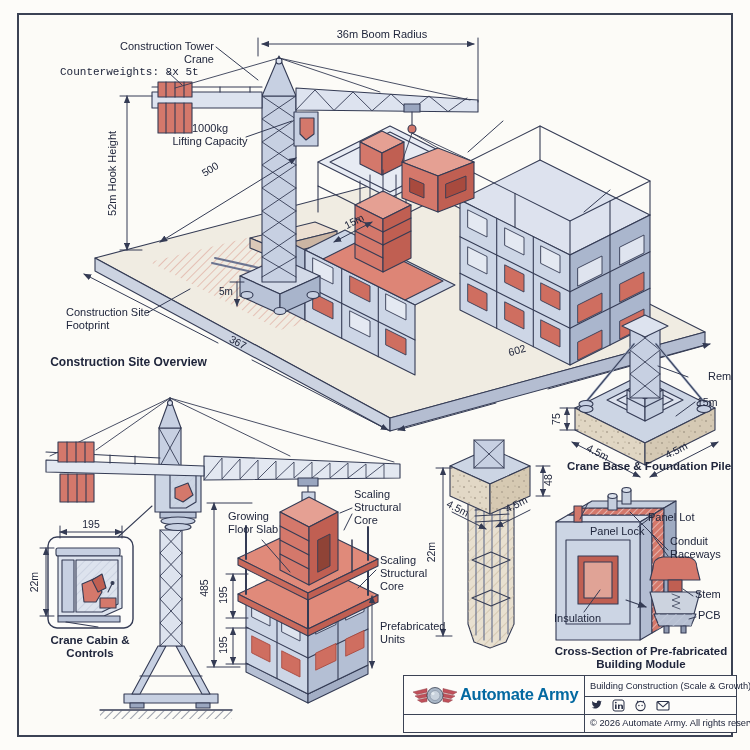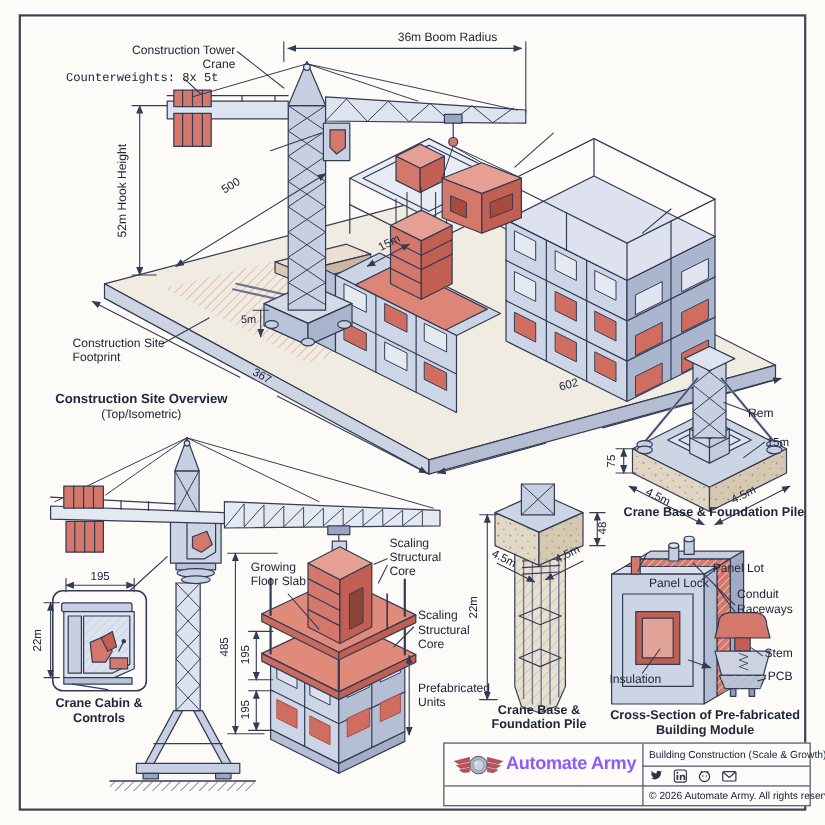--- a/index.html
+++ b/index.html
@@ -15,21 +15,21 @@
   .sub{font-size:11px;text-align:center;}
   .ctr{text-align:center;}
   .rgt{text-align:right;}
   
   #footer{position:absolute;left:403px;top:675px;width:332px;height:56px;
           border:1.5px solid #3b4254;background:#fdfcfa;}
   #footer .vdiv{position:absolute;left:180px;top:0;width:0;height:100%;border-left:1.2px solid #3b4254;}
   #footer .hdivL{position:absolute;left:0;top:38px;width:180px;border-top:1px solid #3b4254;}
   #footer .hdiv1{position:absolute;left:180px;top:20px;right:0;border-top:1px solid #3b4254;}
   #footer .hdiv2{position:absolute;left:180px;top:38px;right:0;border-top:1px solid #3b4254;}
-  .brand{position:absolute;left:56px;top:9px;font-size:16.5px;font-weight:bold;color:#8b5cf6;letter-spacing:-.3px;}
+  .brand{position:absolute;left:56px;top:9px;font-size:16.5px;font-weight:bold;color:#0369a1;letter-spacing:-.3px;}
   .fnote{position:absolute;left:186px;font-size:9.3px;color:#20263c;white-space:nowrap;}
   .icons{position:absolute;left:186px;top:23px;display:flex;gap:9px;align-items:center;}
   .icons svg{display:block;}
 </style>
 </head>
 <body>
 
 <div id="board">
 <div id="frame"></div>
 
@@ -522,33 +522,34 @@
       <polyline points="693,596 683,589"></polyline>
       <polyline points="696,617 689,619"></polyline>
     </g>
   </g>
 
 </g>
 </svg>
 
 <div class="lbl rgt" style="left:88px;top:40px;width:126px;">Construction Tower Crane</div>
 <div class="lbl" style="left:60px;top:66px;font-family:Liberation Mono, monospace;">Counterweights: 8x 5t</div>
-<div class="lbl ctr" style="left:312px;top:28px;width:140px;text-align:right;">36m Boom Radius</div>
+<div class="lbl ctr" style="left:312px;top:28px;width:140px;">36m Boom Radius</div>
+<div class="lbl ctr" style="left:150px;top:122px;width:120px;">1000kg
+Lifting Capacity</div>
 <div class="lbl ctr" style="left:62px;top:167px;width:100px;transform:rotate(-90deg);">52m Hook Height</div>
 <div class="lbl dim" style="left:195px;top:163px;width:30px;transform:rotate(-32deg);">500</div>
 <div class="lbl dim" style="left:338px;top:215px;width:32px;transform:rotate(-27deg);">15m</div>
 <div class="lbl dim" style="left:214px;top:286px;width:24px;font-size:10px;">5m</div>
 <div class="lbl dim" style="left:222px;top:336px;width:32px;transform:rotate(28deg);">367</div>
 <div class="lbl dim" style="left:500px;top:344px;width:34px;transform:rotate(-15deg);">602</div>
 <div class="lbl" style="left:66px;top:306px;width:110px;">Construction Site
 Footprint</div>
 <div class="lbl ttl" style="left:36px;top:356px;width:185px;">Construction Site Overview</div>
-<div class="lbl sub" style="left:36px;top:371px;width:185px;">(Top/Isometric)</div>
-
-<div class="lbl" style="left:664px;top:370px;padding-left:16px;">Rem</div>
+
+<div class="lbl" style="left:692px;top:370px;padding-left:16px;">Rem</div>
 <div class="lbl dim" style="left:697px;top:396px;">15m</div>
 <div class="lbl dim" style="left:536px;top:413px;width:40px;transform:rotate(-90deg);">75</div>
 <div class="lbl dim" style="left:580px;top:446px;width:36px;transform:rotate(27deg);">4.5m</div>
 <div class="lbl dim" style="left:658px;top:444px;width:36px;transform:rotate(-27deg);">4.5m</div>
 <div class="lbl cap" style="left:563px;top:460px;width:172px;">Crane Base &amp; Foundation Pile</div>
 
 <div class="lbl dim" style="left:74px;top:518px;width:34px;">195</div>
 <div class="lbl dim" style="left:14px;top:576px;width:40px;transform:rotate(-90deg);">22m</div>
 <div class="lbl cap" style="left:40px;top:634px;width:100px;">Crane Cabin &amp;
 Controls</div>
@@ -564,22 +565,20 @@
 <div class="lbl" style="left:380px;top:620px;width:80px;">Prefabricated
 Units</div>
 <div class="lbl dim" style="left:184px;top:582px;width:40px;transform:rotate(-90deg);">485</div>
 <div class="lbl dim" style="left:203px;top:589px;width:40px;transform:rotate(-90deg);">195</div>
 <div class="lbl dim" style="left:203px;top:639px;width:40px;transform:rotate(-90deg);">195</div>
 
 <div class="lbl dim" style="left:411px;top:546px;width:40px;transform:rotate(-90deg);">22m</div>
 <div class="lbl dim" style="left:440px;top:502px;width:36px;transform:rotate(27deg);">4.5m</div>
 <div class="lbl dim" style="left:498px;top:498px;width:36px;transform:rotate(-27deg);">4.5m</div>
 <div class="lbl dim" style="left:534px;top:474px;width:28px;transform:rotate(-90deg);">48</div>
-<div class="lbl cap" style="left:440px;top:640px;width:100px;">Crane Base &amp;
-Foundation Pile</div>
 
 <div class="lbl" style="left:590px;top:493px;margin-top:32px;">Panel Lock</div>
 <div class="lbl" style="left:648px;top:511px;">Panel Lot</div>
 <div class="lbl" style="left:670px;top:535px;width:62px;">Conduit
 Raceways</div>
 <div class="lbl" style="left:554px;top:612px;">Insulation</div>
 <div class="lbl" style="left:695px;top:588px;">Stem</div>
 <div class="lbl" style="left:698px;top:609px;">PCB</div>
 <div class="lbl cap" style="left:552px;top:645px;width:178px;">Cross-Section of Pre-fabricated
 Building Module</div>

